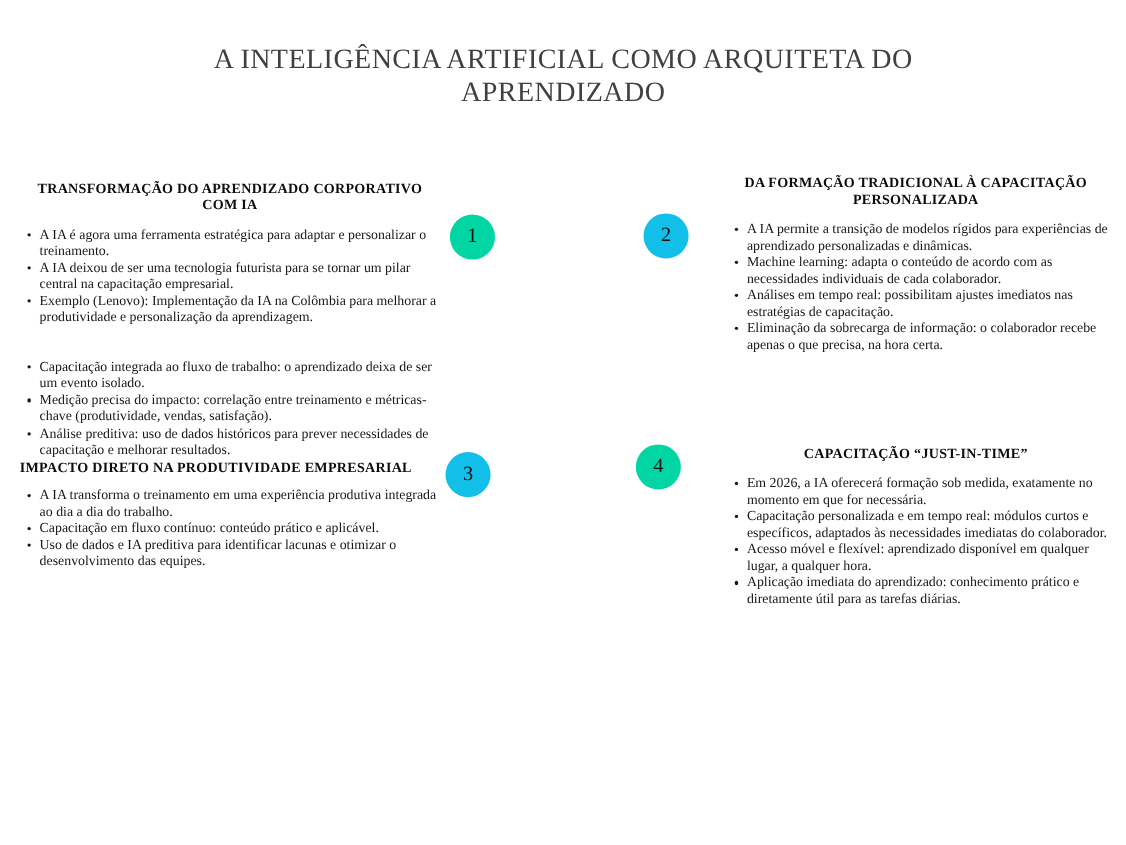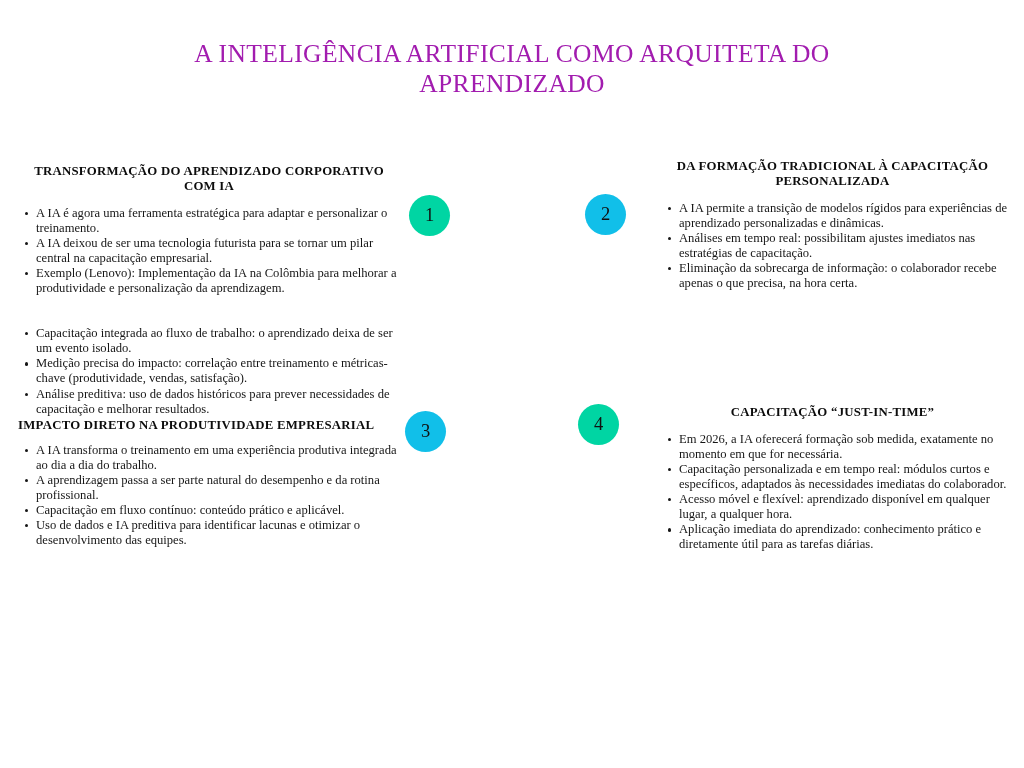--- a/index.html
+++ b/index.html
@@ -28,21 +28,21 @@
     position: absolute;
     left: 110px;
     top: 22px;
     width: 804px;
     text-align: center;
     font-family: "Liberation Serif", "DejaVu Serif", serif;
     font-size: 25.5px;
     line-height: 30px;
     letter-spacing: 0.4px;
     font-weight: 400;
-    color: #a21caf;
+    color: #404040;
   }
 
   
   .section {
     position: absolute;
   }
   .section.s1 { left: 18px;  top: 164px; width: 382px; }
   .section.s2 { left: 655px; top: 159px; width: 355px; }
   .section.s3 { left: 18px;  top: 418px; width: 386px; }
   .section.s4 { left: 655px; top: 405px; width: 355px; }
@@ -139,30 +139,30 @@
       <li>Capacitação integrada ao fluxo de trabalho: o aprendizado deixa de ser um evento isolado.</li>
       <li>Medição precisa do impacto: correlação entre treinamento e métricas-chave (produtividade, vendas, satisfação).</li>
       <li>Análise preditiva: uso de dados históricos para prever necessidades de capacitação e melhorar resultados.</li>
     </ul>
   </div>
 
   <div class="section s2">
     <div class="section-heading">DA FORMAÇÃO TRADICIONAL À CAPACITAÇÃO PERSONALIZADA</div>
     <ul class="bullets">
       <li>A IA permite a transição de modelos rígidos para experiências de aprendizado personalizadas e dinâmicas.</li>
+      <li>Machine learning: adapta o conteúdo de acordo com as necessidades individuais de cada colaborador.</li>
       <li>Análises em tempo real: possibilitam ajustes imediatos nas estratégias de capacitação.</li>
       <li>Eliminação da sobrecarga de informação: o colaborador recebe apenas o que precisa, na hora certa.</li>
     </ul>
   </div>
 
   <div class="section s3">
     <div class="section-heading">IMPACTO DIRETO NA PRODUTIVIDADE EMPRESARIAL</div>
     <ul class="bullets">
       <li>A IA transforma o treinamento em uma experiência produtiva integrada ao dia a dia do trabalho.</li>
-      <li>A aprendizagem passa a ser parte natural do desempenho e da rotina profissional.</li>
       <li>Capacitação em fluxo contínuo: conteúdo prático e aplicável.</li>
       <li>Uso de dados e IA preditiva para identificar lacunas e otimizar o desenvolvimento das equipes.</li>
     </ul>
   </div>
 
   <div class="section s4">
     <div class="section-heading">CAPACITAÇÃO “JUST-IN-TIME”</div>
     <ul class="bullets">
       <li>Em 2026, a IA oferecerá formação sob medida, exatamente no momento em que for necessária.</li>
       <li>Capacitação personalizada e em tempo real: módulos curtos e específicos, adaptados às necessidades imediatas do colaborador.</li>

